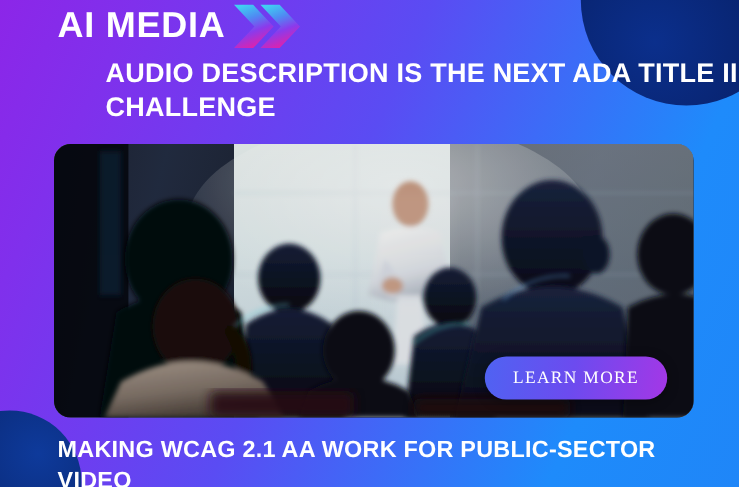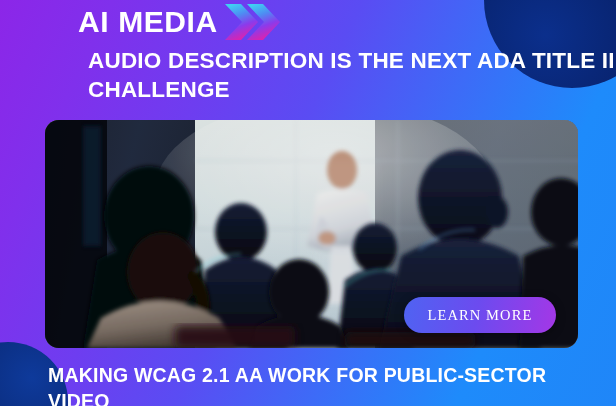--- a/index.html
+++ b/index.html
@@ -48,21 +48,20 @@
   }
 
   
   .logo-row {
     position: absolute;
     left: 48px;
     top: 2px;
     display: flex;
     align-items: center;
     height: 40px;
-    margin-left: 30px;
   }
   .logo-text {
     color: #ffffff;
     font-size: 30px;
     font-weight: bold;
     letter-spacing: 0.6px;
     line-height: 1;
     white-space: nowrap;
   }
   .logo-chevrons {

